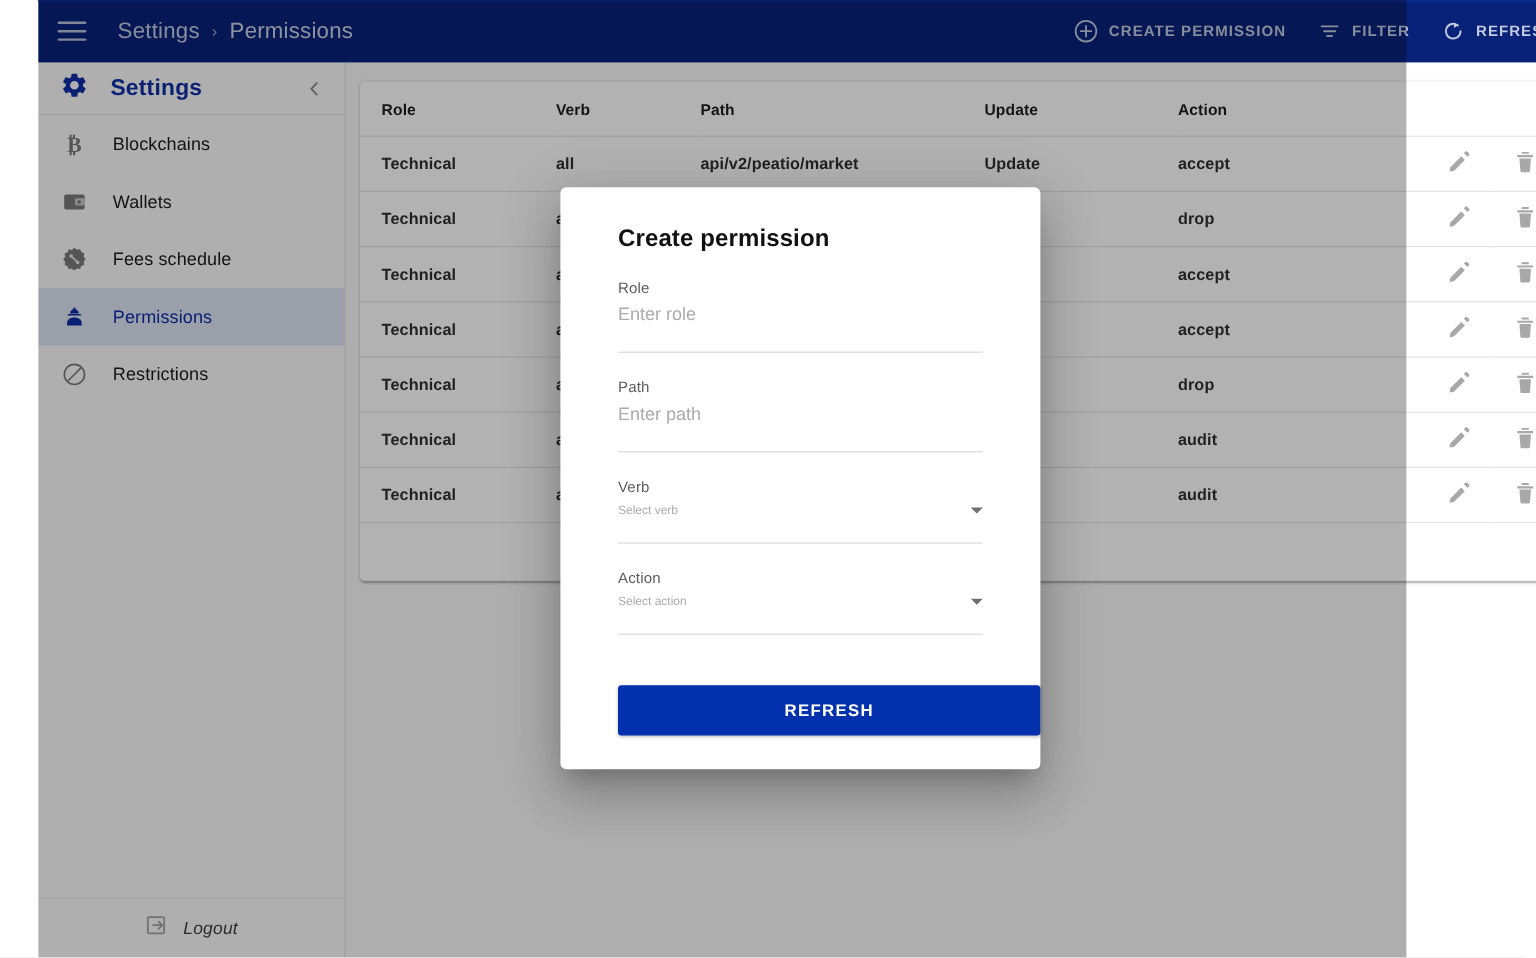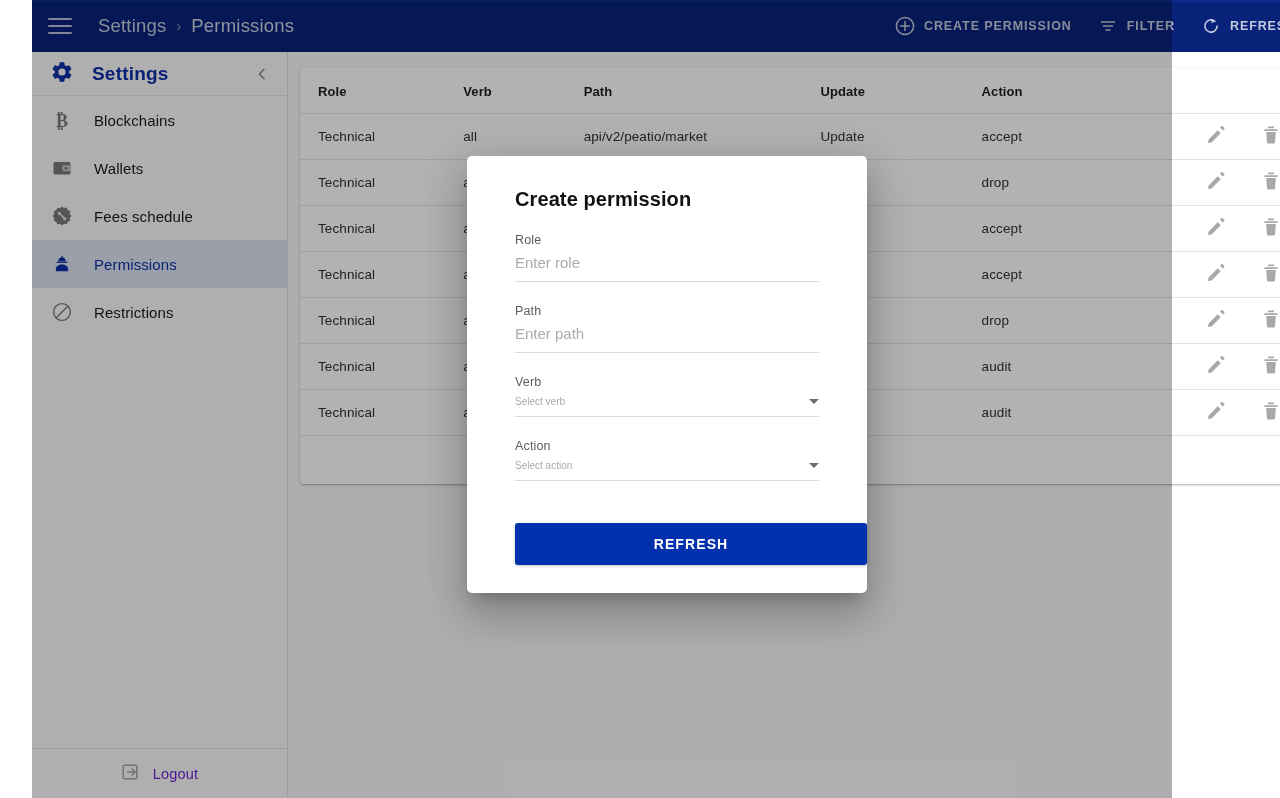--- a/index.html
+++ b/index.html
@@ -92,21 +92,21 @@
   }
   .nav-item .nav-label { font-size: 15px; color: #1a1a1a; letter-spacing: .1px; }
   .nav-item.active { background: #dde4f3; }
   .nav-item.active .nav-label { color: #0d2fa8; }
   .sidebar-foot {
     margin-top: auto; height: 50px;
     border-top: 1px solid #e6e6e6;
     display: flex; align-items: center; justify-content: center; gap: 12px;
     cursor: pointer;
   }
-  .logout-label { font-size: 14.5px; color: #6d28d9; letter-spacing: .2px; }
+  .logout-label { font-size: 14.5px; color: #404040; letter-spacing: .2px; font-style: italic; }
 
   
   .content {
     position: absolute; top: 52px; left: 256px;
     width: 1024px; height: 746px;
     padding: 16px 12px 0 12px;
   }
   .card {
     width: 1000px;
     background: #ffffff;
@@ -121,20 +121,21 @@
     padding: 16px 0 14px 0;
     border-bottom: 1px solid #e4e4e4;
     letter-spacing: .1px;
   }
   tbody td {
     font-size: 13.5px; color: #303030;
     padding: 11px 0;
     border-bottom: 1px solid #e4e4e4;
     letter-spacing: .1px;
     height: 34px;
+    font-weight: bold;
   }
   .col-role  { width: 160px; padding-left: 18px !important; }
   .col-verb  { width: 118px; }
   .col-path  { width: 232px; }
   .col-topic { width: 158px; }
   .col-action{ width: 204px; }
   .col-edit  { width: 52px; }
   .col-del   { width: 56px; }
   td.cell-icon { text-align: center; }
   .row-icon { display: inline-flex; cursor: pointer; }
@@ -162,21 +163,21 @@
     letter-spacing: .1px; margin: 8px 0 0 24px;
   }
   .field { margin: 0 24px; padding-top: 22px; }
   .field-label {
     font-size: 12.5px; color: #5d5d5d; letter-spacing: .15px;
     margin-bottom: 7px;
   }
   .field-input {
     position: relative;
     border-bottom: 1px solid #dadada;
-    padding-bottom: 9px;
+    padding-bottom: 21px;
   }
   .field-input input {
     border: 0; outline: 0; width: 100%;
     font-family: "Liberation Sans", sans-serif;
     font-size: 15px; color: #202020; background: transparent;
     padding: 0;
   }
   .field-input input::placeholder { color: #ababab; }
   .field-input .selectbox {
     font-size: 10px; color: #ababab; cursor: pointer;

